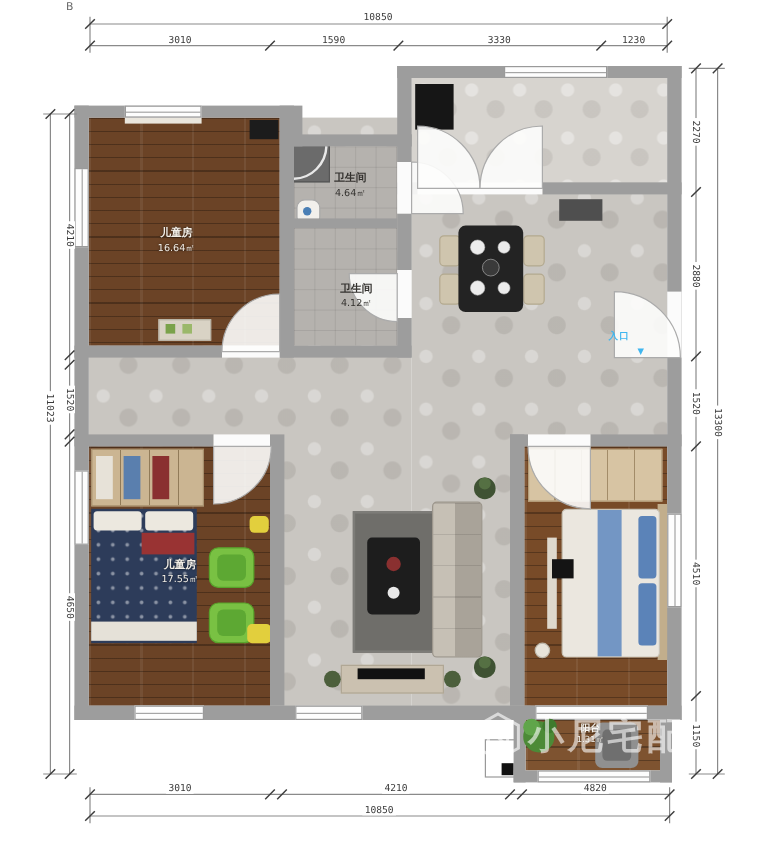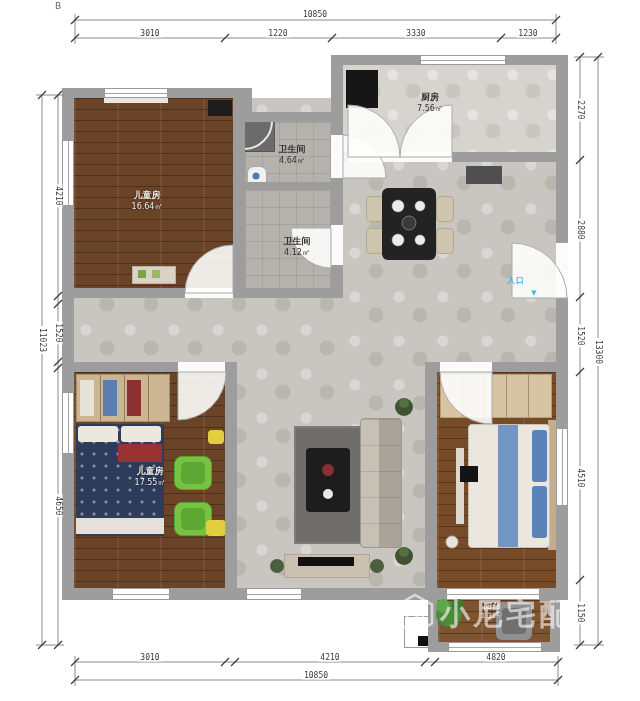--- a/index.html
+++ b/index.html
@@ -256,42 +256,38 @@
         <line x1="576" y1="376" x2="584" y2="368"></line>
       <line x1="576" y1="584" x2="584" y2="576"></line>
         <line x1="576" y1="649" x2="584" y2="641"></line>
       <line x1="594" y1="61" x2="602" y2="53"></line>
         <line x1="594" y1="649" x2="602" y2="641"></line>
     </g>
   </svg>
 
   <span class="dim" style="left:315px;top:14px">10850</span>
   <span class="dim" style="left:150px;top:33px">3010</span>
-  <span class="dim" style="left:278px;top:33px">1220</span>
+  <span class="dim" style="left:278px;top:33px">1590</span>
   <span class="dim" style="left:416px;top:33px">3330</span>
   <span class="dim" style="left:528px;top:33px">1230</span>
   <span class="dim" style="left:150px;top:657px">3010</span>
   <span class="dim" style="left:330px;top:657px">4210</span>
   <span class="dim" style="left:496px;top:657px">4820</span>
   <span class="dim" style="left:316px;top:675px">10850</span>
   <span class="dim v" style="left:58px;top:196px">4210</span>
   <span class="dim v" style="left:58px;top:333px">1520</span>
   <span class="dim v" style="left:58px;top:506px">4650</span>
   <span class="dim v" style="left:42px;top:340px">11023</span>
   <span class="dim v" style="left:580px;top:110px">2270</span>
   <span class="dim v" style="left:580px;top:230px">2880</span>
   <span class="dim v" style="left:580px;top:336px">1520</span>
   <span class="dim v" style="left:580px;top:478px">4510</span>
   <span class="dim v" style="left:580px;top:613px">1150</span>
   <span class="dim v" style="left:598px;top:352px">13300</span>
 
-  <div class="room-label" style="left:388px;top:92px">
-    <div>厨房</div>
-    <div class="area">7.56㎡</div>
-  </div>
   <div class="room-label" style="left:250px;top:144px">
     <div>卫生间</div>
     <div class="area">4.64㎡</div>
   </div>
   <div class="room-label" style="left:255px;top:236px">
     <div>卫生间</div>
     <div class="area">4.12㎡</div>
   </div>
   <div class="room-label light" style="left:105px;top:190px">
     <div>儿童房</div>

